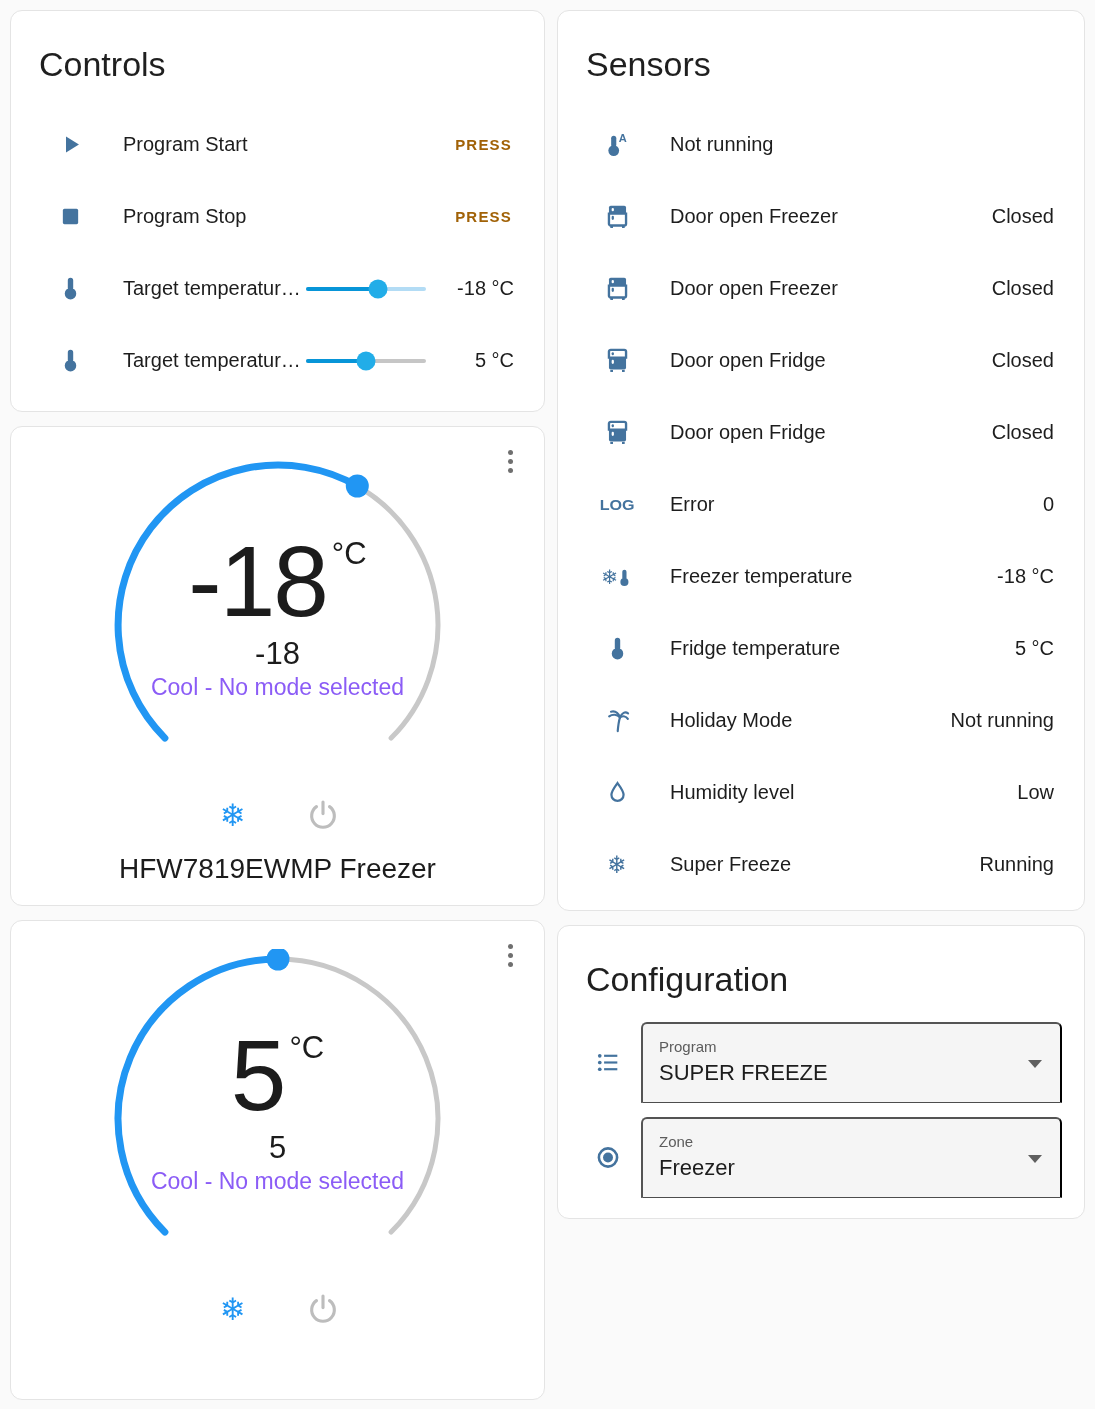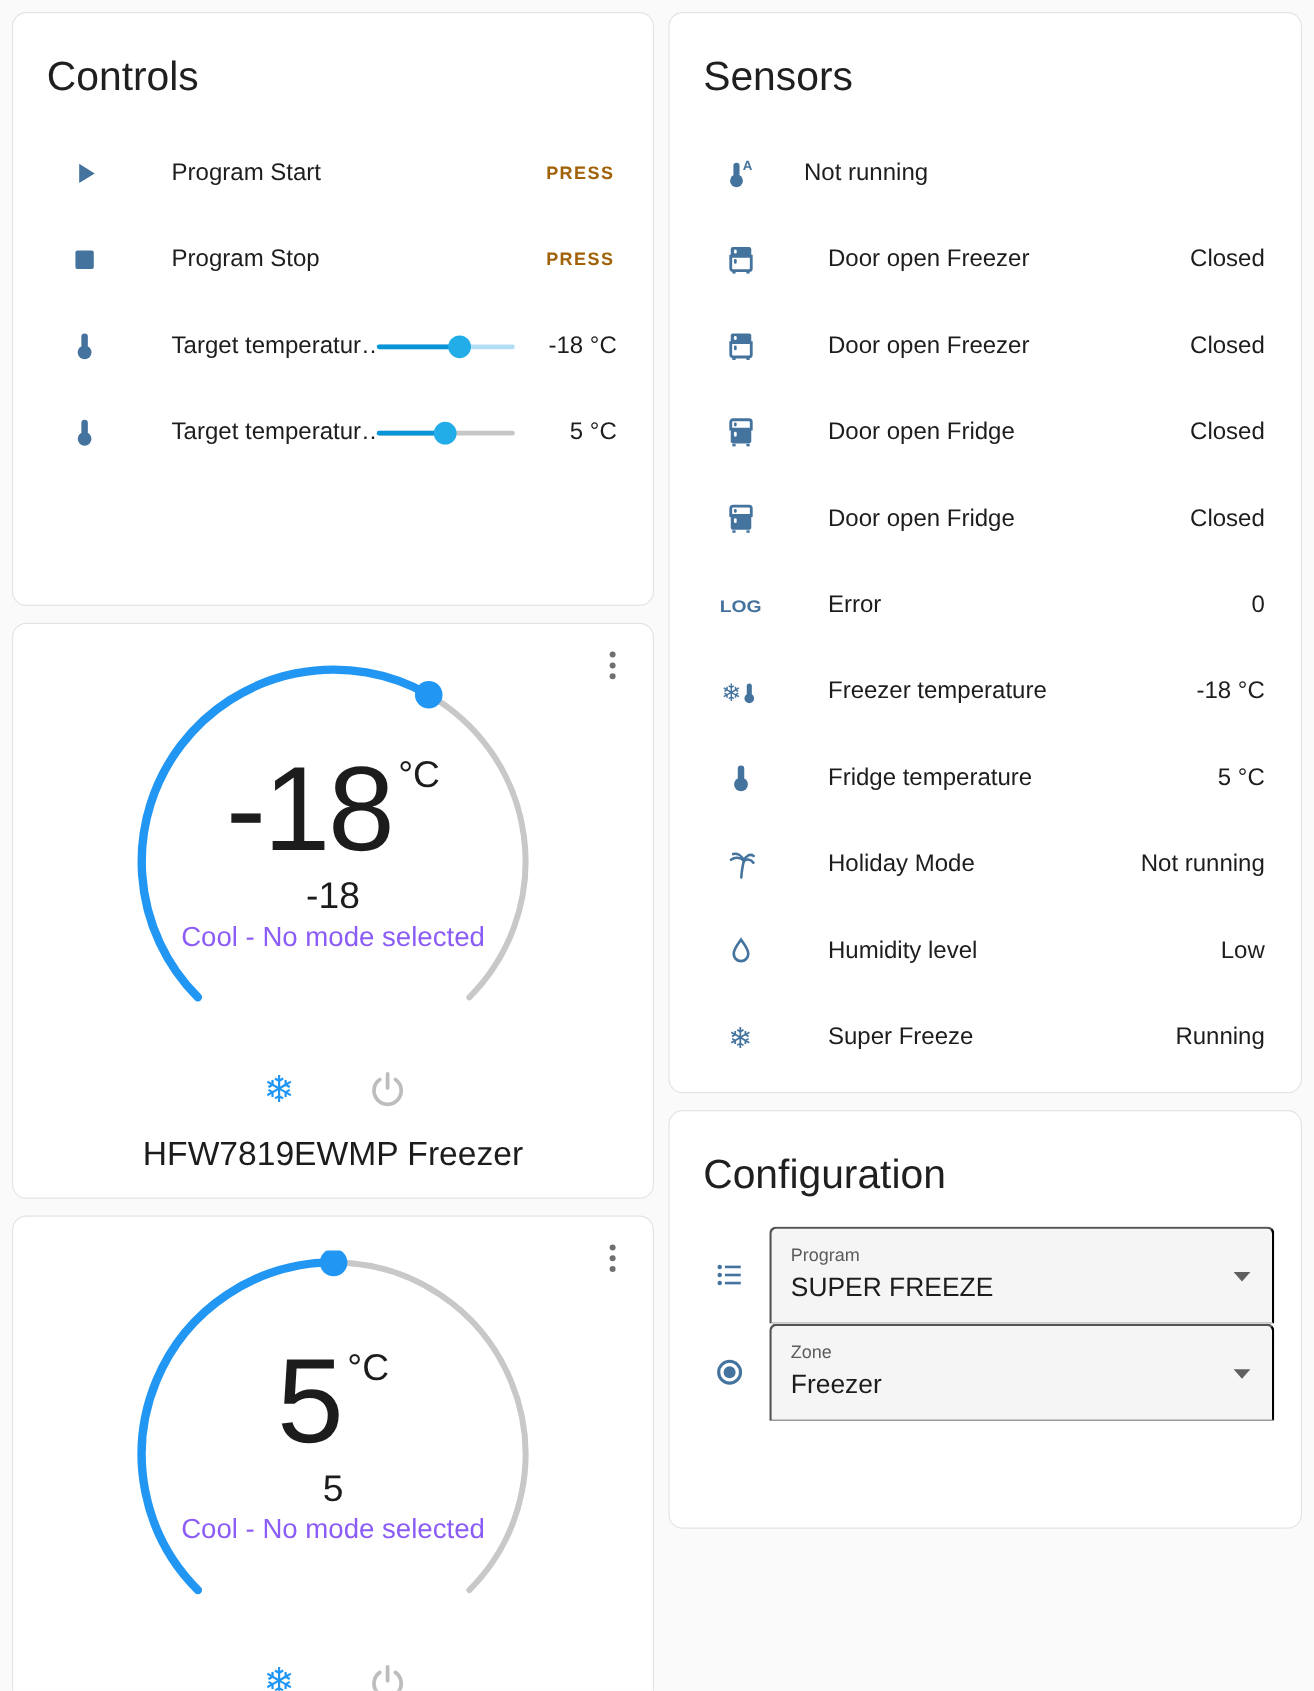--- a/index.html
+++ b/index.html
@@ -33,21 +33,21 @@
   .erow {
     display:flex; align-items:center;
     height:72px; padding:0 30px 0 44px;
   }
   .erow .icon-cell {
     width:30px; min-width:30px; display:flex; justify-content:center; align-items:center;
     margin-right:38px; color:#44739e;
   }
   .erow .label {
     font-size:20px; color:#1d1d1d; flex:1 1 auto;
-    white-space:nowrap; overflow:hidden;margin-left:20px;
+    white-space:nowrap; overflow:hidden;
   }
   .erow .state {
     font-size:20px; color:#1d1d1d; text-align:right; white-space:nowrap;
   }
   .press-btn {
     color:#a16207; font-size:15px; font-weight:700; letter-spacing:1.2px;
     background:none; border:none; cursor:pointer; padding:8px 2px;
     font-family:"Liberation Sans", sans-serif;
   }
 
@@ -91,22 +91,22 @@
   .snowflake-glyph { font-size:31px; color:#2196f3; line-height:1; font-family:"DejaVu Sans", sans-serif; }
   .thermo-name { font-size:28px; color:#1c1c1c; margin-top:16px; }
 
   
   .sensor-icon-glyph { font-size:24px; color:#44739e; line-height:1; font-family:"DejaVu Sans", sans-serif; }
   .log-glyph { font-size:14px; font-weight:700; color:#44739e; letter-spacing:0px; transform:scaleX(1.15); }
   .snow-thermo { display:flex; align-items:center; }
   .snow-thermo .snow-small { font-size:20px; color:#44739e; font-family:"DejaVu Sans", sans-serif; line-height:1; margin-right:-2px; }
 
   
-  .config-card { height:349px; }
-  .cfg-rows { margin-top:24px; display:flex; flex-direction:column; padding:0 22px 0 37px; }
+  .config-card { height:294px; }
+  .cfg-rows { margin-top:24px; display:flex; flex-direction:column; gap:14px; padding:0 22px 0 37px; }
   .cfg-row { display:flex; align-items:center; }
   .cfg-row .icon-cell { width:26px; min-width:26px; margin-right:20px; display:flex; justify-content:center; color:#44739e; }
   .select-field {
     flex:1; background:#f5f5f5; border-radius:6px 6px 0 0;
     border-bottom:1px solid #4d4d4d; padding:14px 16px 16px 16px;
     position:relative; cursor:pointer; text-align:left;
   }
   .select-field .fld-label { font-size:15px; color:#5c5c5c; display:block; }
   .select-field .fld-value { font-size:22px; color:#1d1d1d; display:block; margin-top:5px; }
   .select-caret {
@@ -166,21 +166,21 @@
       <circle cx="12" cy="12" r="8.4" fill="none" stroke="currentColor" stroke-width="2.4"></circle>
       <circle cx="12" cy="12" r="4.6" fill="currentColor"></circle>
     </g>
   </defs>
 </svg>
 
 <div class="page">
 
   <div class="col col-left">
 
-    <section class="card" style="height:495px">
+    <section class="card" style="height:402px">
       <h1 class="card-title">Controls</h1>
       <div class="rows">
 
         <div class="erow">
           <span class="icon-cell">
             <svg width="27" height="27" viewBox="0 0 24 24">
                 <path d="M8 4.8 v14.4 L19.5 12 z" fill="#44739e"></path>
               </svg>
           </span>
           <span class="label">Program Start</span>

